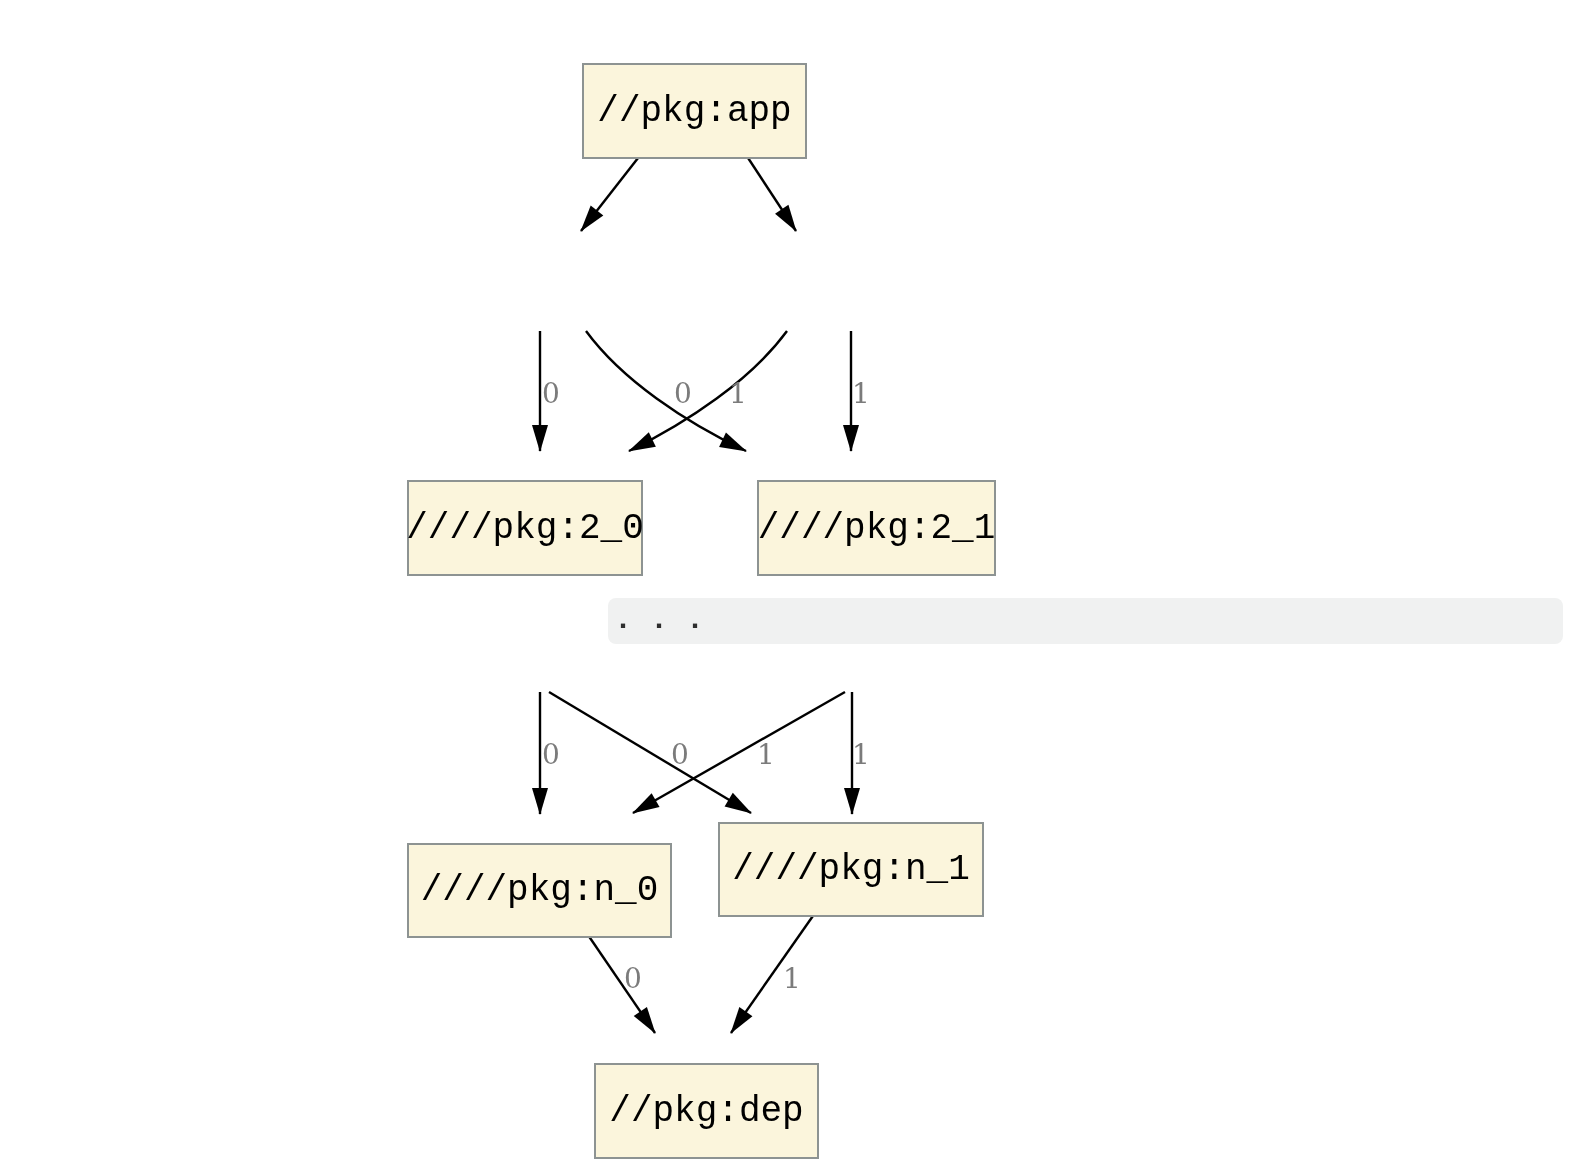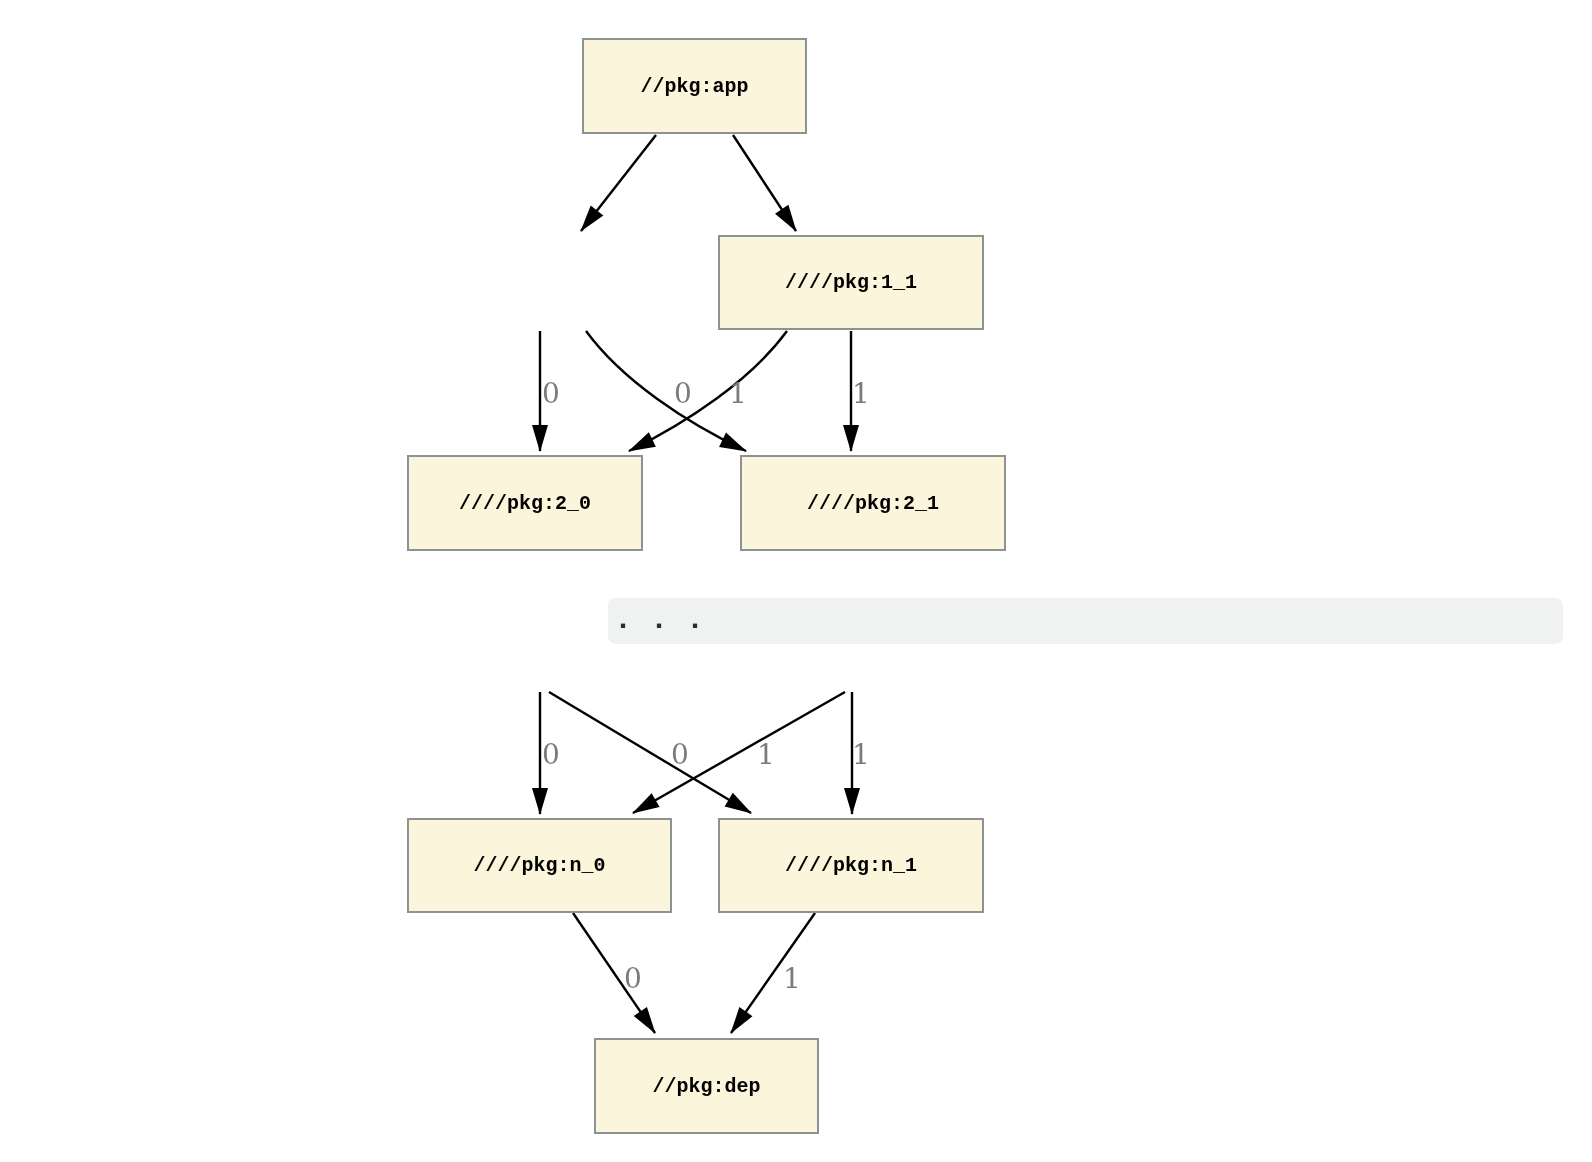--- a/index.html
+++ b/index.html
@@ -22,32 +22,33 @@
   }
   .node {
     position: absolute;
     box-sizing: border-box;
     background: var(--node-fill, #fbf5dc);
     border: 2px solid var(--node-border, #8d9392);
     display: flex;
     align-items: center;
     justify-content: center;
     font-family: "Liberation Mono", "DejaVu Sans Mono", monospace;
-    font-weight: bold;
-    font-size: 20px;
+    font-weight: normal;
+    font-size: 36px;
     color: var(--node-text, #000000);
     white-space: pre;
+    margin-top: 25px;
   }
   .node-app  { left: 582px; top: 38px;   width: 225px; height: 96px; }
   .node-1_0  { left: 407px; top: 235px;  width: 265px; height: 95px; }
   .node-1_1  { left: 718px; top: 235px;  width: 266px; height: 95px; }
   .node-2_0  { left: 407px; top: 455px;  width: 236px; height: 96px; }
-  .node-2_1  { left: 740px; top: 455px;  width: 266px; height: 96px; }
+  .node-2_1  { left: 757px; top: 455px;  width: 239px; height: 96px; }
   .node-n_0  { left: 407px; top: 818px;  width: 265px; height: 95px; }
-  .node-n_1  { left: 718px; top: 818px;  width: 266px; height: 95px; }
+  .node-n_1  { left: 718px; top: 797px;  width: 266px; height: 95px; }
   .node-dep  { left: 594px; top: 1038px; width: 225px; height: 96px; }
   .band {
     position: absolute;
     left: 608px; top: 598px;
     width: 955px; height: 46px;
     box-sizing: border-box;
     background: var(--band-bg, #f0f1f1);
     border-radius: 8px;
     font-family: "Liberation Mono", "DejaVu Sans Mono", monospace;
     font-weight: bold;
@@ -94,21 +95,20 @@
     <text class="elabel" x="551" y="764">0</text>
     <text class="elabel" x="680" y="764">0</text>
     <text class="elabel" x="766" y="764">1</text>
     <text class="elabel" x="861" y="764">1</text>
 
     <text class="elabel" x="633" y="988">0</text>
     <text class="elabel" x="792" y="988">1</text>
   </svg>
 
   <div class="node node-app">//pkg:app</div>
-  <div class="node node-1_1">////pkg:1_1</div>
   <div class="node node-2_0">////pkg:2_0</div>
   <div class="node node-2_1">////pkg:2_1</div>
 
   <div class="band">. . .</div>
 
   <div class="node node-n_0">////pkg:n_0</div>
   <div class="node node-n_1">////pkg:n_1</div>
   <div class="node node-dep">//pkg:dep</div>
 
 </div>

